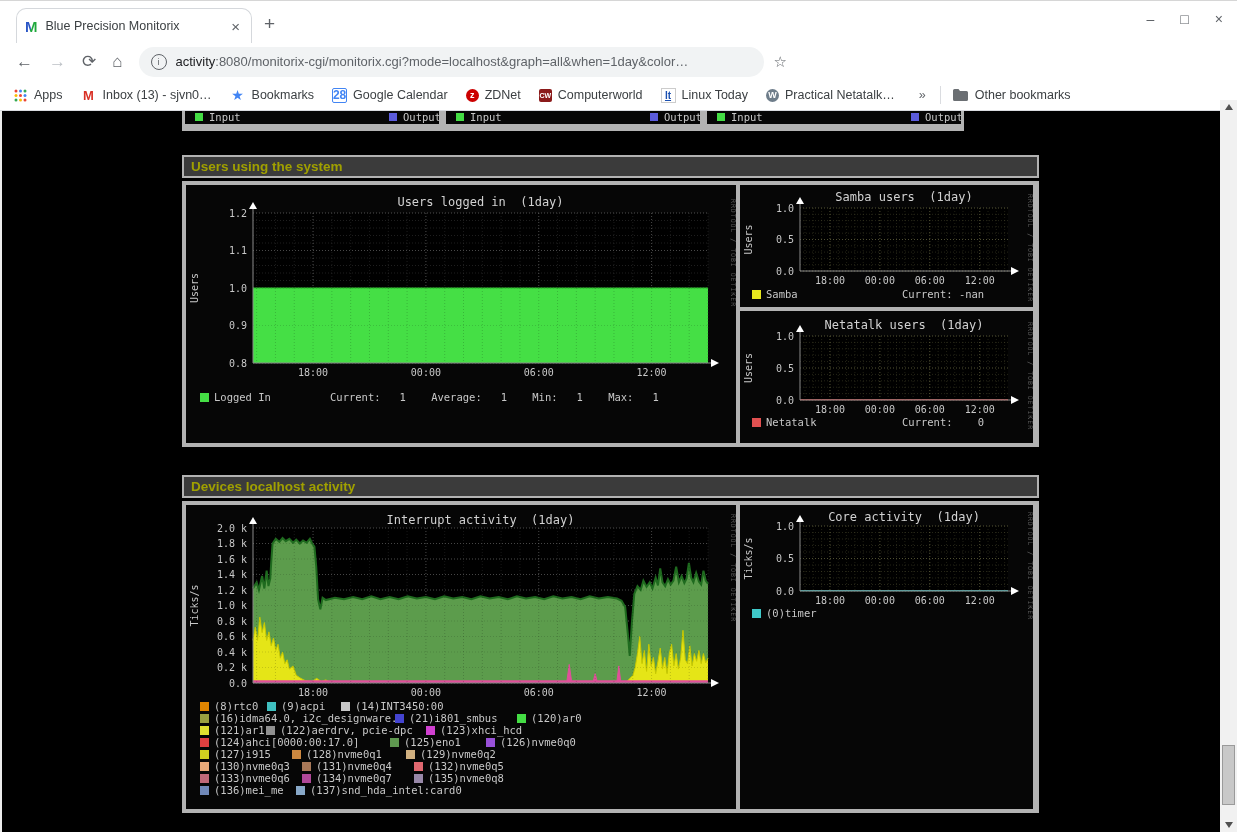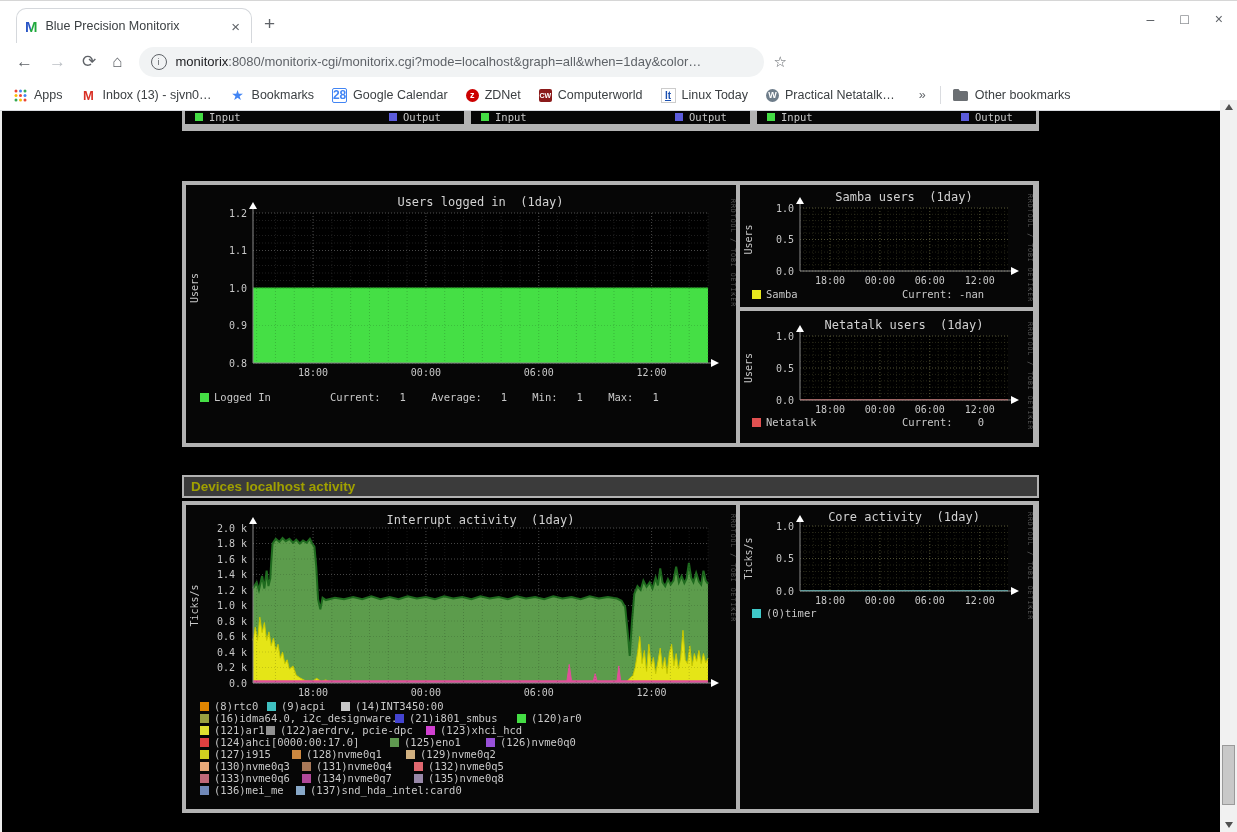--- a/index.html
+++ b/index.html
@@ -32,21 +32,21 @@
   .divider{position:absolute;left:0;top:109px;width:1237px;height:2px;background:#dadce0;}
   
   .content{position:absolute;left:0;top:111px;width:1220px;height:721px;background:#000;border-left:2px solid #ececec;box-sizing:border-box;}
   .sect-header{position:absolute;left:180px;width:857px;height:23px;background:#3b3b3b;border:2px solid #b2b2b2;box-sizing:border-box;display:flex;align-items:center;}
   .sect-header span{color:#a0a000;font-weight:bold;font-size:13.5px;padding-left:7px;}
   .g-container{position:absolute;left:180px;width:857px;background:#b2b2b2;padding:4px;box-sizing:border-box;display:flex;gap:4px;}
   .gcol{display:flex;flex-direction:column;gap:4px;}
   .gbox{background:#060606;position:relative;}
   svg text{font-family:"DejaVu Sans Mono",monospace;white-space:pre;}
   
-  .topcut{position:absolute;left:180px;top:0;width:857px;background:#b2b2b2;padding:0 3px 7px 3px;box-sizing:border-box;display:flex;gap:7px;}
+  .topcut{position:absolute;left:180px;top:0;width:782px;background:#b2b2b2;padding:0 3px 7px 3px;box-sizing:border-box;display:flex;gap:7px;}
   .cutbox{flex:1;height:13px;background:#060606;position:relative;overflow:hidden;}
   .cutbox .sw{position:absolute;top:2px;width:8px;height:8px;}
   .cutbox .lb{position:absolute;top:0px;font-family:"DejaVu Sans Mono",monospace;font-size:10.5px;color:#c8c8c8;}
   
   .scrollbar{position:absolute;right:0;top:100px;width:17px;height:732px;background:#f1f1f1;}
   .sb-arrow{position:absolute;left:0;width:17px;height:14px;display:flex;align-items:center;justify-content:center;}
   .tri-up{width:0;height:0;border-left:4px solid transparent;border-right:4px solid transparent;border-bottom:6px solid #505050;}
   .tri-dn{width:0;height:0;border-left:4px solid transparent;border-right:4px solid transparent;border-top:6px solid #505050;}
   .sb-thumb{position:absolute;left:2px;top:645px;width:13px;height:60px;background:#c8c8c8;border:1px solid #9a9a9a;box-sizing:border-box;}
 </style>
@@ -71,21 +71,21 @@
     </div>
   </div>
 
   <div class="toolbar">
     <span class="navbtn">←</span>
     <span class="navbtn disabled">→</span>
     <span class="navbtn">⟳</span>
     <span class="navbtn">⌂</span>
     <div class="urlbar">
       <span class="url-info">i</span>
-      <span class="url-text"><b>monitorix</b><span>:8080/monitorix-cgi/monitorix.cgi?mode=localhost&amp;graph=all&amp;when=1day&amp;color…</span></span>
+      <span class="url-text"><b>activity</b><span>:8080/monitorix-cgi/monitorix.cgi?mode=localhost&amp;graph=all&amp;when=1day&amp;color…</span></span>
     </div>
     <span class="url-star">☆</span>
     <div class="ext-icons">
       <span class="eic">
         <svg width="16" height="16" viewBox="0 0 16 16">
             <circle cx="7" cy="7" r="4.5" fill="none" stroke="#8a8f94" stroke-width="1.8"></circle>
             <line x1="10.5" y1="10.5" x2="14" y2="14" stroke="#8a8f94" stroke-width="1.8"></line>
           </svg>
       </span>
       <span class="eic badge" style="color:#d93025;background:#fff;border:1px solid #eee;">M</span>
@@ -205,20 +205,23 @@
       <span class="lb" style="left:218px;">Output</span>
     </div>
     <div class="cutbox">
       <span class="sw" style="left:10px;background:#44dd44;"></span>
       <span class="lb" style="left:24px;">Input</span>
       <span class="sw" style="left:204px;background:#5c5cdc;"></span>
       <span class="lb" style="left:218px;">Output</span>
     </div>
   </div>
 
+  <div class="sect-header" style="top:44px;">
+    <span>Users using the system</span>
+  </div>
   <div class="g-container" style="top:70px;height:266px;">
     <div class="gbox" style="width:550px;height:258px;"><svg width="550" height="258" viewBox="0 0 550 258">
           <rect x="67" y="28" width="455" height="150" fill="#000"></rect>
           <text x="294.5" y="21" fill="#d2d2d2" font-size="12px" text-anchor="middle">Users logged in  (1day)</text>
           <text x="0" y="0" fill="#c8c8c8" font-size="10px" text-anchor="middle" transform="translate(12,103) rotate(-90)">Users</text>
           <line x1="67" y1="170.5" x2="522" y2="170.5" stroke="rgba(170,170,170,0.18)" stroke-dasharray="1,2"></line>
           <line x1="67" y1="162.99999999999997" x2="522" y2="162.99999999999997" stroke="rgba(170,170,170,0.18)" stroke-dasharray="1,2"></line>
           <line x1="67" y1="155.49999999999997" x2="522" y2="155.49999999999997" stroke="rgba(170,170,170,0.18)" stroke-dasharray="1,2"></line>
           <line x1="67" y1="147.99999999999997" x2="522" y2="147.99999999999997" stroke="rgba(170,170,170,0.18)" stroke-dasharray="1,2"></line>
           <line x1="67" y1="132.99999999999994" x2="522" y2="132.99999999999994" stroke="rgba(170,170,170,0.18)" stroke-dasharray="1,2"></line>

